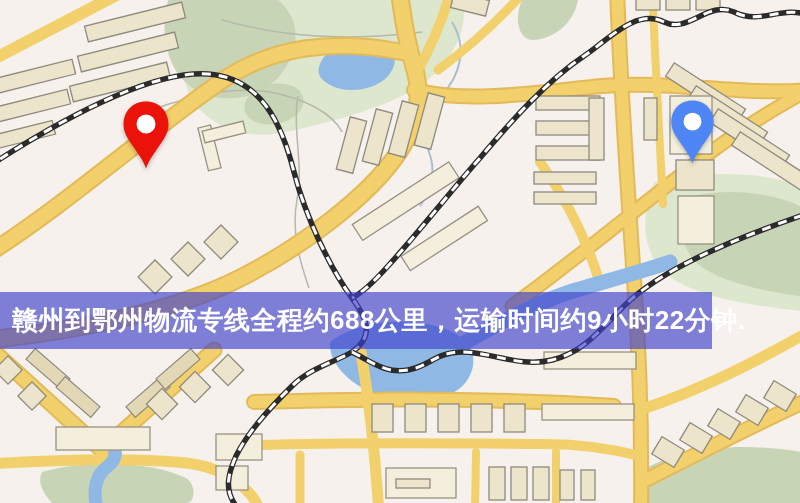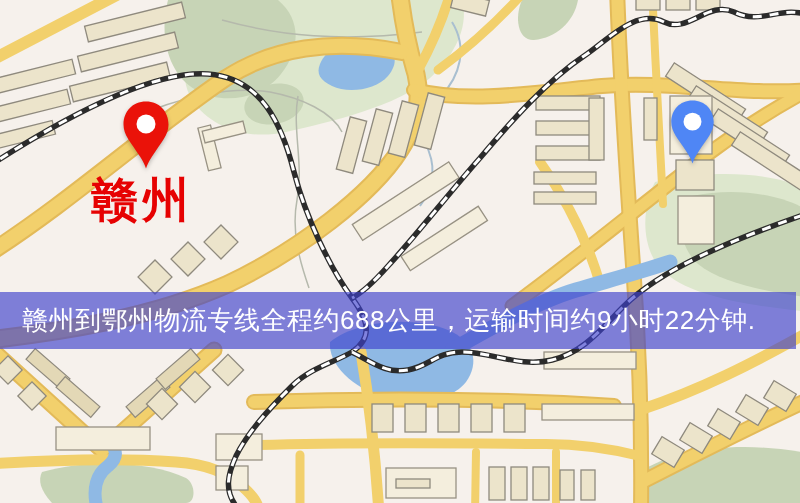--- a/index.html
+++ b/index.html
@@ -16,23 +16,23 @@
   .contour{stroke:#b5b9ac;fill:none;stroke-width:1.5;}
   .stream{stroke:#a9bfd0;fill:none;stroke-width:2;}
   .road{stroke:var(--road,#f2d06c);fill:none;stroke-linecap:round;}
   .road-casing{stroke:var(--road-casing,#e3ba59);fill:none;stroke-linecap:round;}
   .rail-base{stroke:var(--railway,#2b2b2b);stroke-width:5.5;fill:none;}
   .rail-dash{stroke:#ffffff;stroke-width:3;fill:none;stroke-dasharray:9 8;}
   .bldg{fill:var(--building-fill,#ece4cb);stroke:var(--building-stroke,#8f8a7e);stroke-width:1.3;}
   .bldg-light{fill:#f4eedd;stroke:#989284;stroke-width:1.3;}
   .bldg-dark{fill:#e3d8b6;stroke:#8f8a7e;stroke-width:1.2;}
   .banner{
-    position:absolute;left:0;top:292px;width:796px;height:57px;
+    position:absolute;left:0;top:292px;width:712px;height:57px;
     background:var(--banner-bg,rgba(62,64,205,0.65));
-    display:flex;align-items:center;box-sizing:border-box;padding-left:22px;
+    display:flex;align-items:center;box-sizing:border-box;padding-left:12px;font-weight:bold;
   }
   .banner-text{
     color:var(--banner-text,#ffffff);font-size:26px;letter-spacing:0.5px;
     font-family:"Liberation Sans",sans-serif;white-space:nowrap;
   }
   .pin{position:absolute;}
   .pin svg{display:block;filter:drop-shadow(0 2px 2px rgba(0,0,0,0.25));}
   .city-label{
     position:absolute;font-weight:bold;line-height:1;text-align:center;
     font-family:"Liberation Serif",serif;white-space:nowrap;
@@ -218,19 +218,18 @@
     </svg>
   </div>
 
   <div class="pin" style="left:666px;top:99px;">
     <svg width="53" height="66" viewBox="0 0 50 70">
       <path d="M25,1.5 C11.5,1.5 2.5,11.5 2.5,24.5 C2.5,35 9.5,42 19,56.5 C22,61 23.6,64.5 25,68.5 C26.4,64.5 28,61 31,56.5 C40.5,42 47.5,35 47.5,24.5 C47.5,11.5 38.5,1.5 25,1.5 Z" fill="#4f86f5"></path>
       <circle cx="25" cy="24" r="9.5" fill="#ffffff"></circle>
     </svg>
   </div>
 
-  <div class="city-label label-origin">赣州</div>
 
   <div class="banner">
     <span class="banner-text">赣州到鄂州物流专线全程约688公里，运输时间约9小时22分钟.</span>
   </div>
 
 </div>
 
 </body></html>

